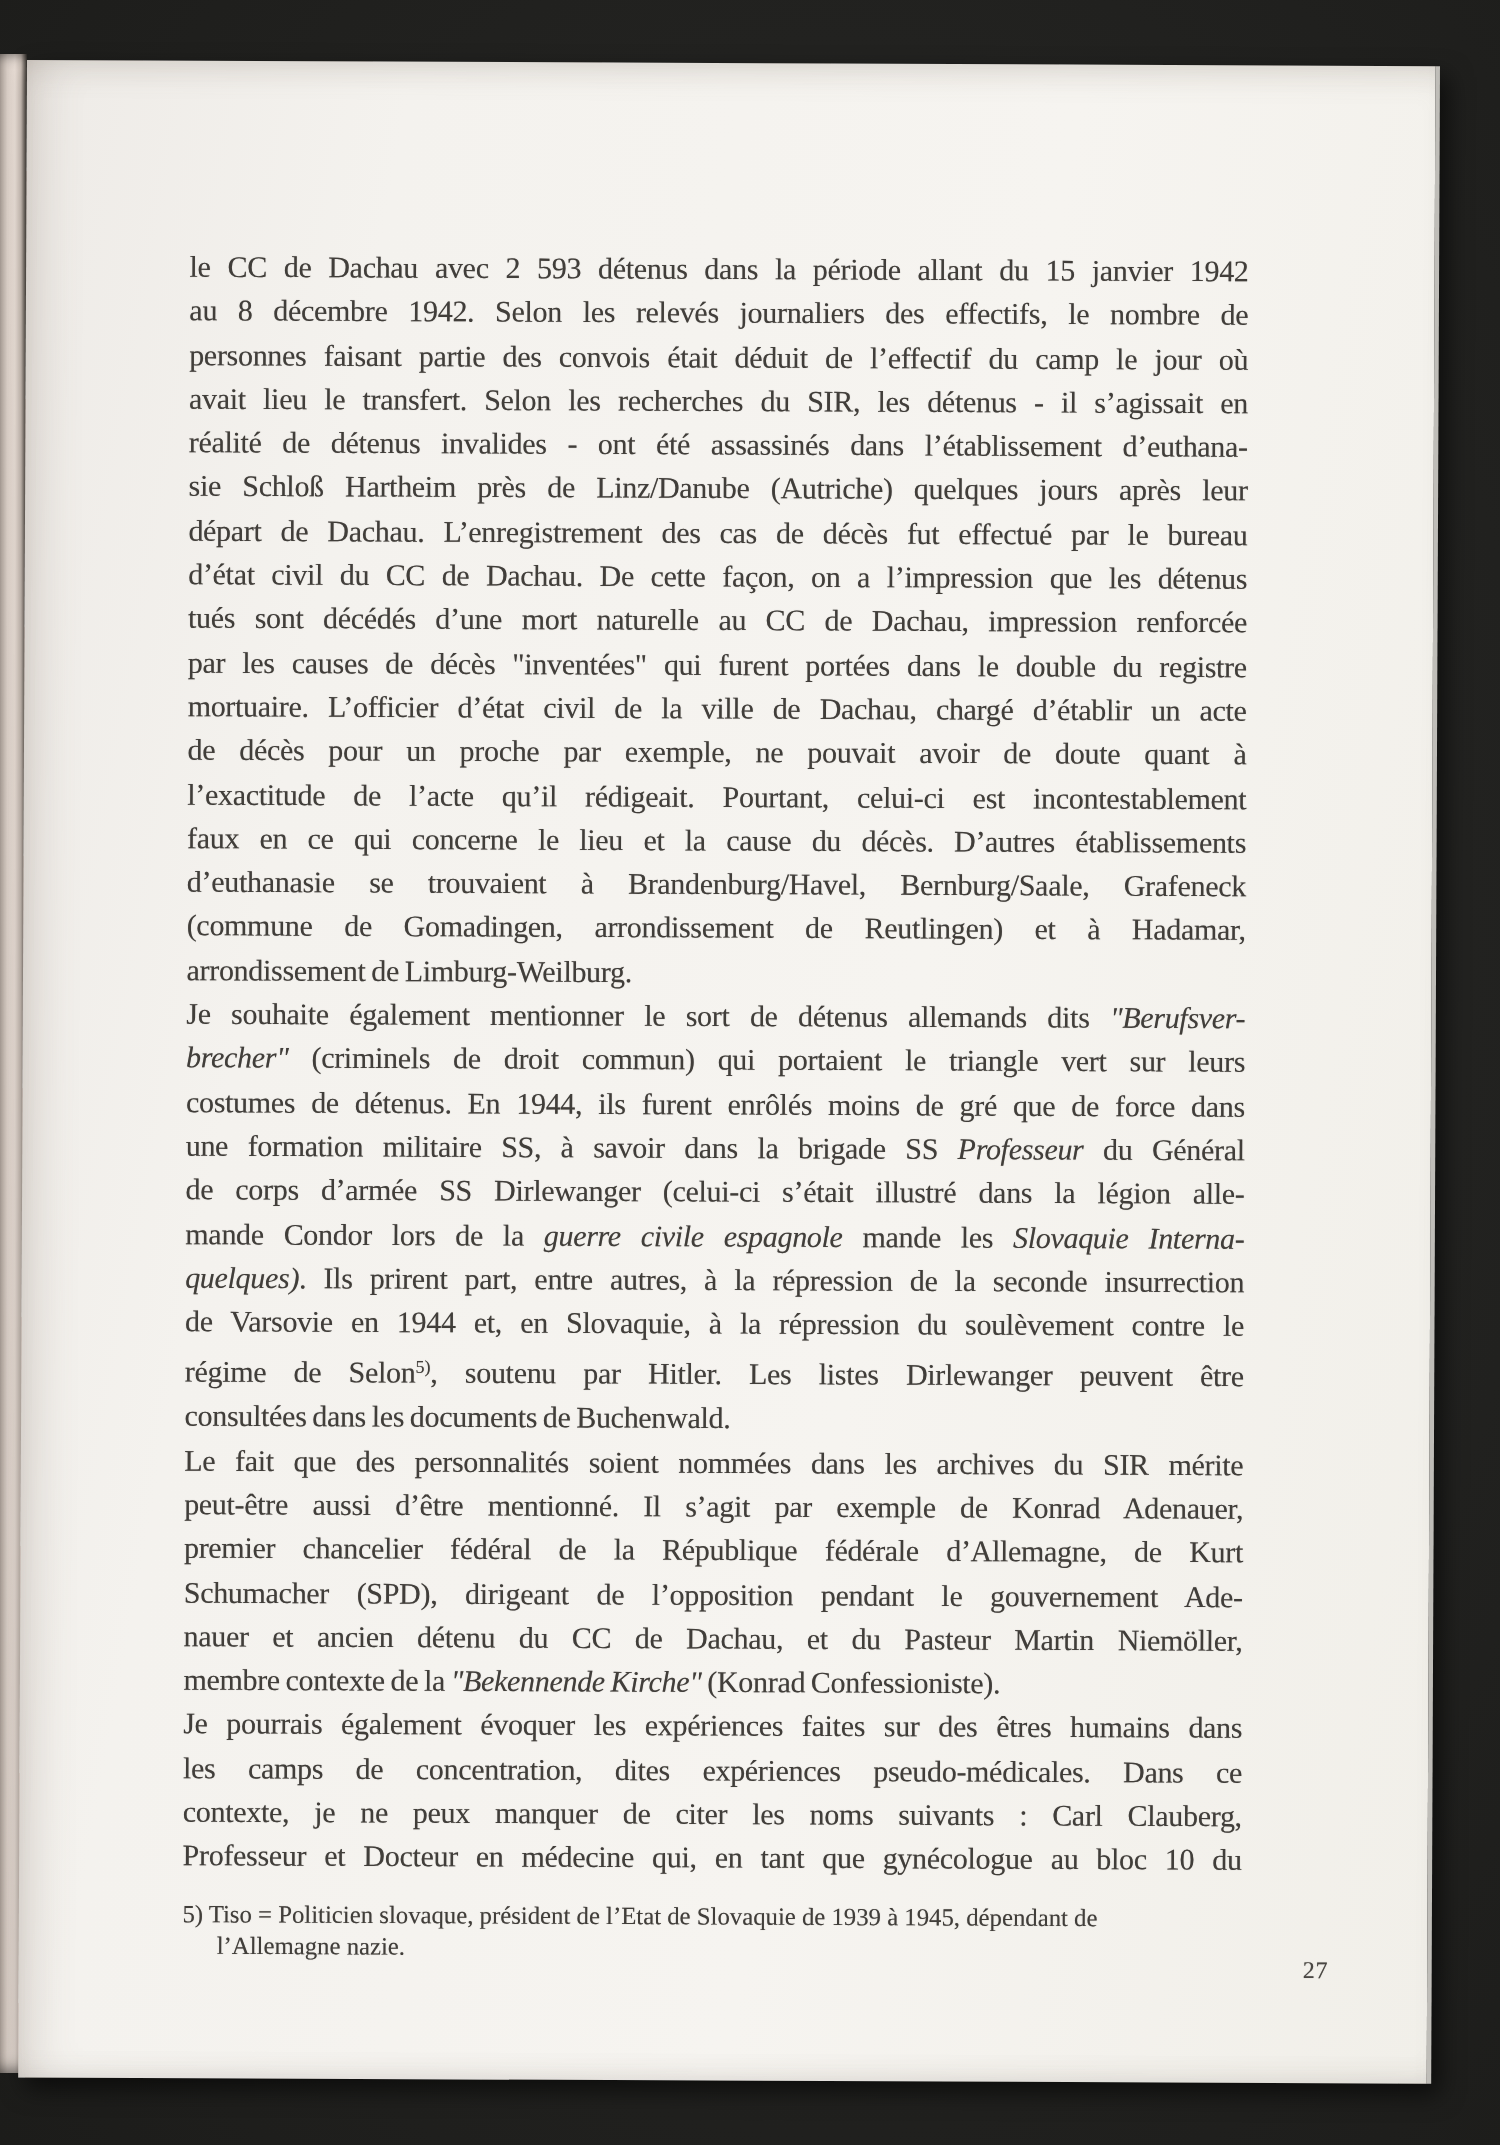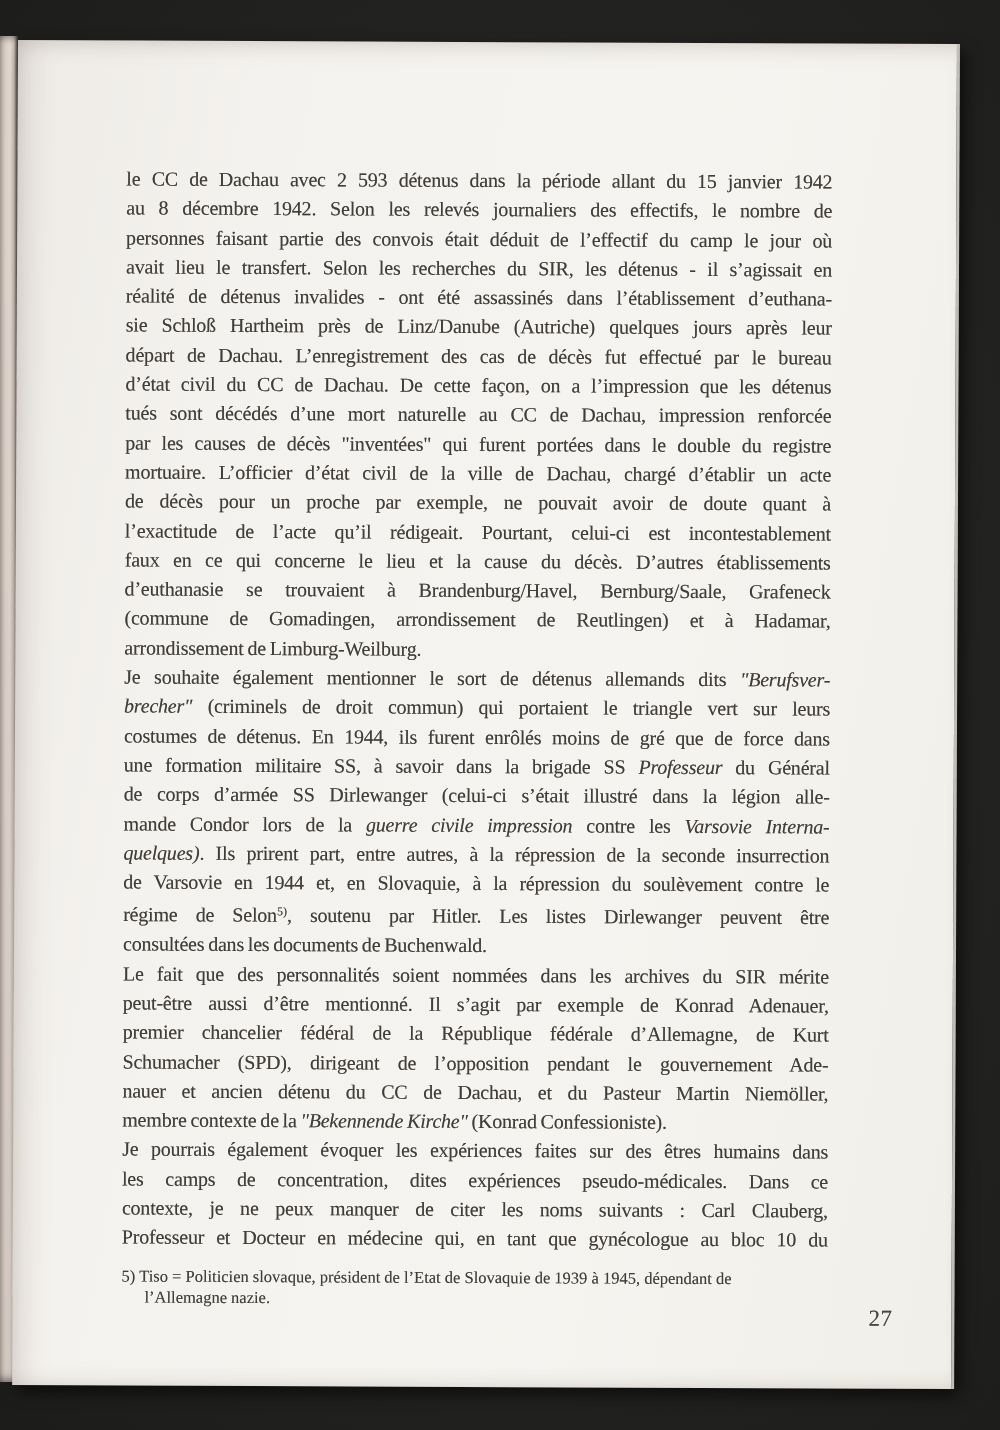--- a/index.html
+++ b/index.html
@@ -37,21 +37,21 @@
   .it{font-style:italic;}
   .sup{font-size:.6em;vertical-align:.55em;letter-spacing:0;}
   .footnote{
     position:absolute;left:109px;top:1226px;width:706px;
     font-size:16.5px;line-height:20.5px;color:#413e3a;
     text-shadow:0 0 .5px rgba(65,62,58,.5);
   }
   .fn-line.indent{padding-left:23px;}
   .page-number{
     position:absolute;left:856px;top:1262px;
-    font-size:23px;color:#4a4743;letter-spacing:.5px;
+    font-size:16px;color:#4a4743;letter-spacing:.5px;
     text-shadow:0 0 .5px rgba(70,67,63,.5);
   }
 </style>
 </head>
 <body>
 
 <div class="edge-strip"></div>
 
 <div class="page">
   <div class="text-block" id="body-lines">
@@ -70,21 +70,21 @@
       <div class="line"><span>l’exactitude de l’acte qu’il rédigeait. Pourtant, celui-ci est incontestablement</span></div>
       <div class="line"><span>faux en ce qui concerne le lieu et la cause du décès. D’autres établissements</span></div>
       <div class="line"><span>d’euthanasie se trouvaient à Brandenburg/Havel, Bernburg/Saale, Grafeneck</span></div>
       <div class="line"><span>(commune de Gomadingen, arrondissement de Reutlingen) et à Hadamar,</span></div>
       <div class="line end"><span>arrondissement de Limburg-Weilburg.</span></div>
       <div class="line"><span>Je souhaite également mentionner le sort de détenus allemands dits </span><span class="it">"Berufsver-</span></div>
       <div class="line"><span class="it">brecher"</span><span> (criminels de droit commun) qui portaient le triangle vert sur leurs</span></div>
       <div class="line"><span>costumes de détenus. En 1944, ils furent enrôlés moins de gré que de force dans</span></div>
       <div class="line"><span>une formation militaire SS, à savoir dans la brigade SS </span><span class="it">Professeur</span><span> du Général</span></div>
       <div class="line"><span>de corps d’armée SS Dirlewanger (celui-ci s’était illustré dans la légion alle-</span></div>
-      <div class="line"><span>mande Condor lors de la </span><span class="it">guerre civile impression</span><span> contre les </span><span class="it">Varsovie Interna-</span></div>
+      <div class="line"><span>mande Condor lors de la </span><span class="it">guerre civile espagnole</span><span> mande les </span><span class="it">Slovaquie Interna-</span></div>
       <div class="line"><span class="it">quelques)</span><span>. Ils prirent part, entre autres, à la répression de la seconde insurrection</span></div>
       <div class="line"><span>de Varsovie en 1944 et, en Slovaquie, à la répression du soulèvement contre le</span></div>
       <div class="line"><span>régime de Selon</span><span class="sup">5)</span><span>, soutenu par Hitler. Les listes Dirlewanger peuvent être</span></div>
       <div class="line end"><span>consultées dans les documents de Buchenwald.</span></div>
       <div class="line"><span>Le fait que des personnalités soient nommées dans les archives du SIR mérite</span></div>
       <div class="line"><span>peut-être aussi d’être mentionné. Il s’agit par exemple de Konrad Adenauer,</span></div>
       <div class="line"><span>premier chancelier fédéral de la République fédérale d’Allemagne, de Kurt</span></div>
       <div class="line"><span>Schumacher (SPD), dirigeant de l’opposition pendant le gouvernement Ade-</span></div>
       <div class="line"><span>nauer et ancien détenu du CC de Dachau, et du Pasteur Martin Niemöller,</span></div>
       <div class="line end"><span>membre contexte de la </span><span class="it">"Bekennende Kirche"</span><span> (Konrad Confessioniste).</span></div>

